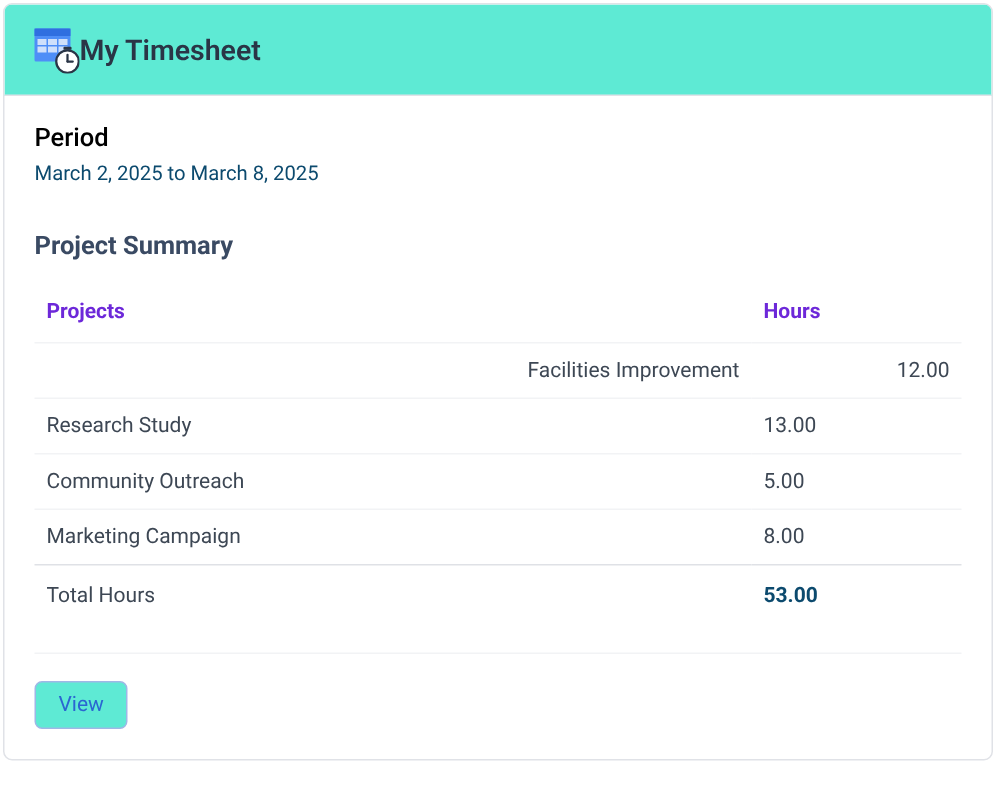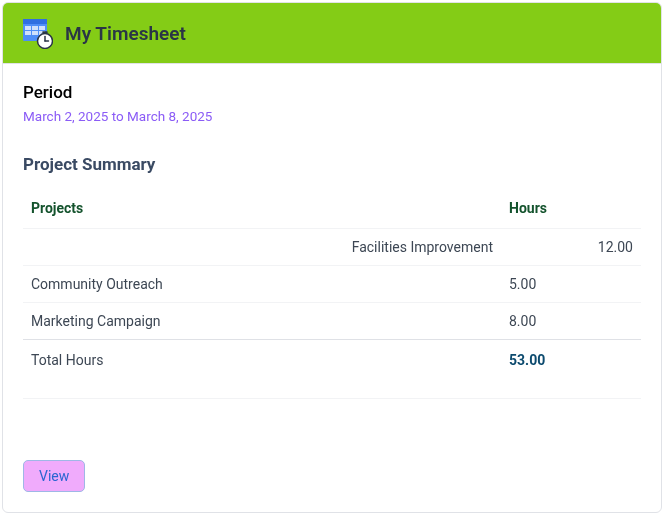--- a/index.html
+++ b/index.html
@@ -15,26 +15,25 @@
     }
     .card {
       width: 660px;
       margin: 2px;
       border: 1px solid #e0e2e7;
       border-radius: 6px;
       overflow: hidden;
       background: #fff;
     }
     .card-header {
-      background: #84cc16;
+      background: #5eead4;
       border-bottom: 1px solid #e0e2e7;
       padding: 14px 18px;
       display: flex;
       align-items: center;
-      gap: 12px;
     }
     .card-title {
       font-size: 19px;
       font-weight: 600;
       color: #2a3546;
     }
     .icon-wrap {
       width: 32px;
       height: 32px;
       position: relative;
@@ -44,38 +43,38 @@
       padding: 18px 20px 20px 20px;
     }
     .section-title {
       font-size: 17px;
       font-weight: 500;
       color: #000000;
       margin-bottom: 6px;
     }
     .period-text {
       font-size: 13.5px;
-      color: #8b5cf6;
+      color: #0c4a6e;
       margin-bottom: 30px;
     }
     .summary-title {
       font-size: 17px;
       font-weight: 700;
       color: #3a4a63;
       margin-bottom: 16px;
     }
     .table {
       width: 100%;
       border-collapse: collapse;
     }
     .table th {
       text-align: left;
       font-size: 14px;
       font-weight: 700;
-      color: #14532d;
+      color: #6d28d9;
       padding: 10px 8px 12px 8px;
     }
     .table th.hours-col,
     .table td.hours-col {
       width: 140px;
       margin-left: 32px;
     }
     .table td {
       font-size: 14px;
       color: #3d4754;
@@ -97,27 +96,26 @@
     }
     .actions {
       margin-top: 18px;
       border-top: 1px solid #f2f3f5;
       padding-top: 18px;
     }
     .btn-view {
       display: inline-block;
       border: 1px solid #9fb7e6;
       color: #2a66d1;
-      background: #f0abfc;
+      background: #5eead4;
       font-size: 14px;
       padding: 7px 15px;
       border-radius: 5px;
       cursor: pointer;
       font-family: inherit;
-      margin-top: 43px;
     }
   </style>
 </head>
 <body>
 
 <div class="card">
   <div class="card-header">
     <div class="icon-wrap">
       <svg width="32" height="32" viewBox="0 0 32 32">
         <rect x="2" y="2" width="24" height="22" rx="1" fill="#4e8ef7"></rect>
@@ -149,20 +147,24 @@
           <th>Projects</th>
           <th class="hours-col">Hours</th>
         </tr>
       </thead>
       <tbody>
         <tr>
           <td>Facilities Improvement</td>
           <td class="hours-col">12.00</td>
         </tr>
         <tr>
+          <td>Research Study</td>
+          <td class="hours-col">13.00</td>
+        </tr>
+        <tr>
           <td>Community Outreach</td>
           <td class="hours-col">5.00</td>
         </tr>
         <tr>
           <td>Marketing Campaign</td>
           <td class="hours-col">8.00</td>
         </tr>
         <tr class="total-row">
           <td>Total Hours</td>
           <td class="hours-col">53.00</td>

